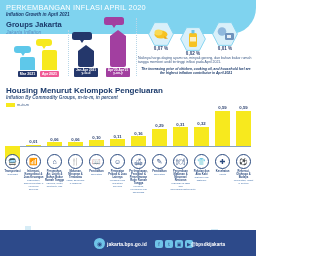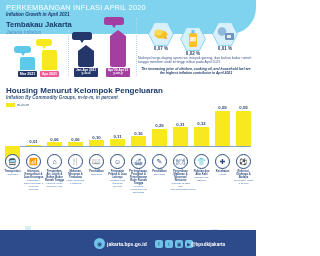--- a/index.html
+++ b/index.html
@@ -155,21 +155,21 @@
 </head>
 <body>
 
 <div id="page">
 
   <div class="hdr">
     <div class="hdr-title">PERKEMBANGAN INFLASI APRIL 2020</div>
     <div class="hdr-sub">Inflation Growth in April 2021</div>
   </div>
 
-  <div class="s1-title">Tembakau Jakarta</div>
+  <div class="s1-title">Groups Jakarta</div>
   <div class="s1-sub">Jakarta Inflation</div>
 
   <div class="vdot" style="left:68px;top:30px;height:46px;"></div>
   <div class="vdot" style="left:136px;top:18px;height:58px;"></div>
 
   <div style="position:absolute;left:18px;top:40px;width:46px;height:30px;">
     <div class="mbar" style="left:2px;height:13px;background:#5ec8ea;"></div>
     <div class="bub" style="left:-4px;top:6px;background:#5ec8ea;color:#5ec8ea;">0,06 %</div>
     <div class="mbar-lbl" style="left:0px;background:#24376b;">Mar 2021</div>
 

